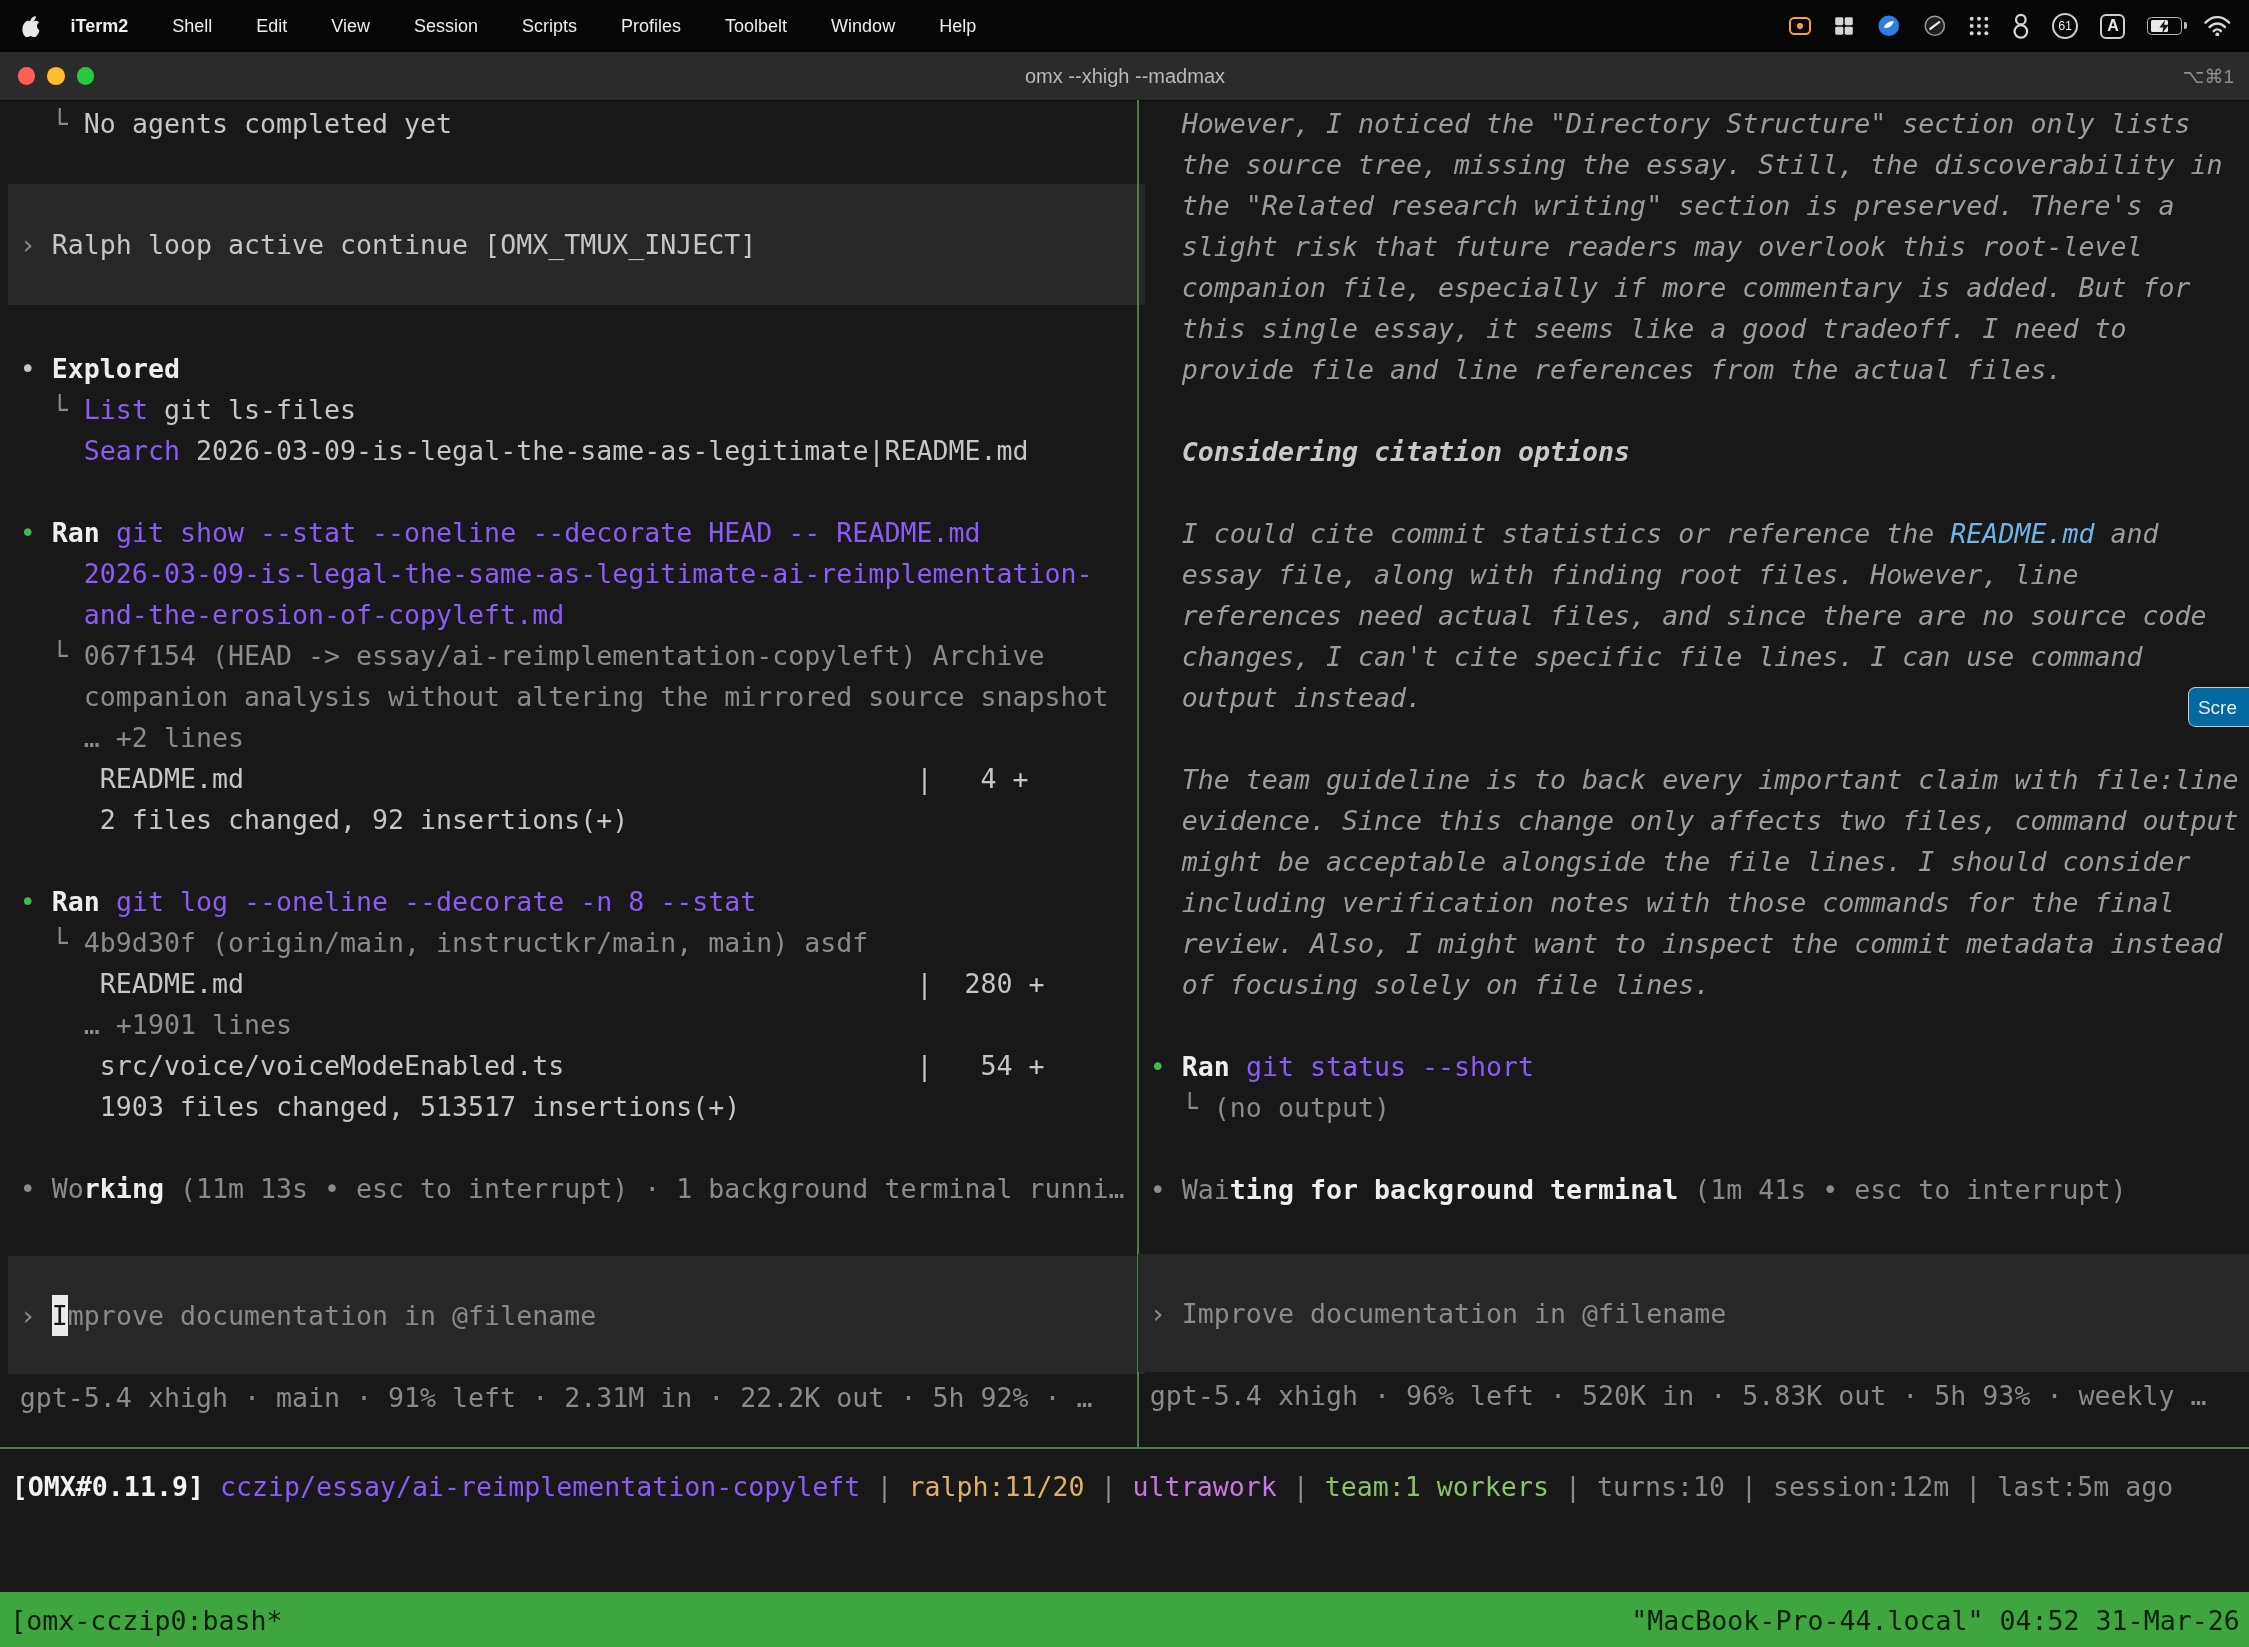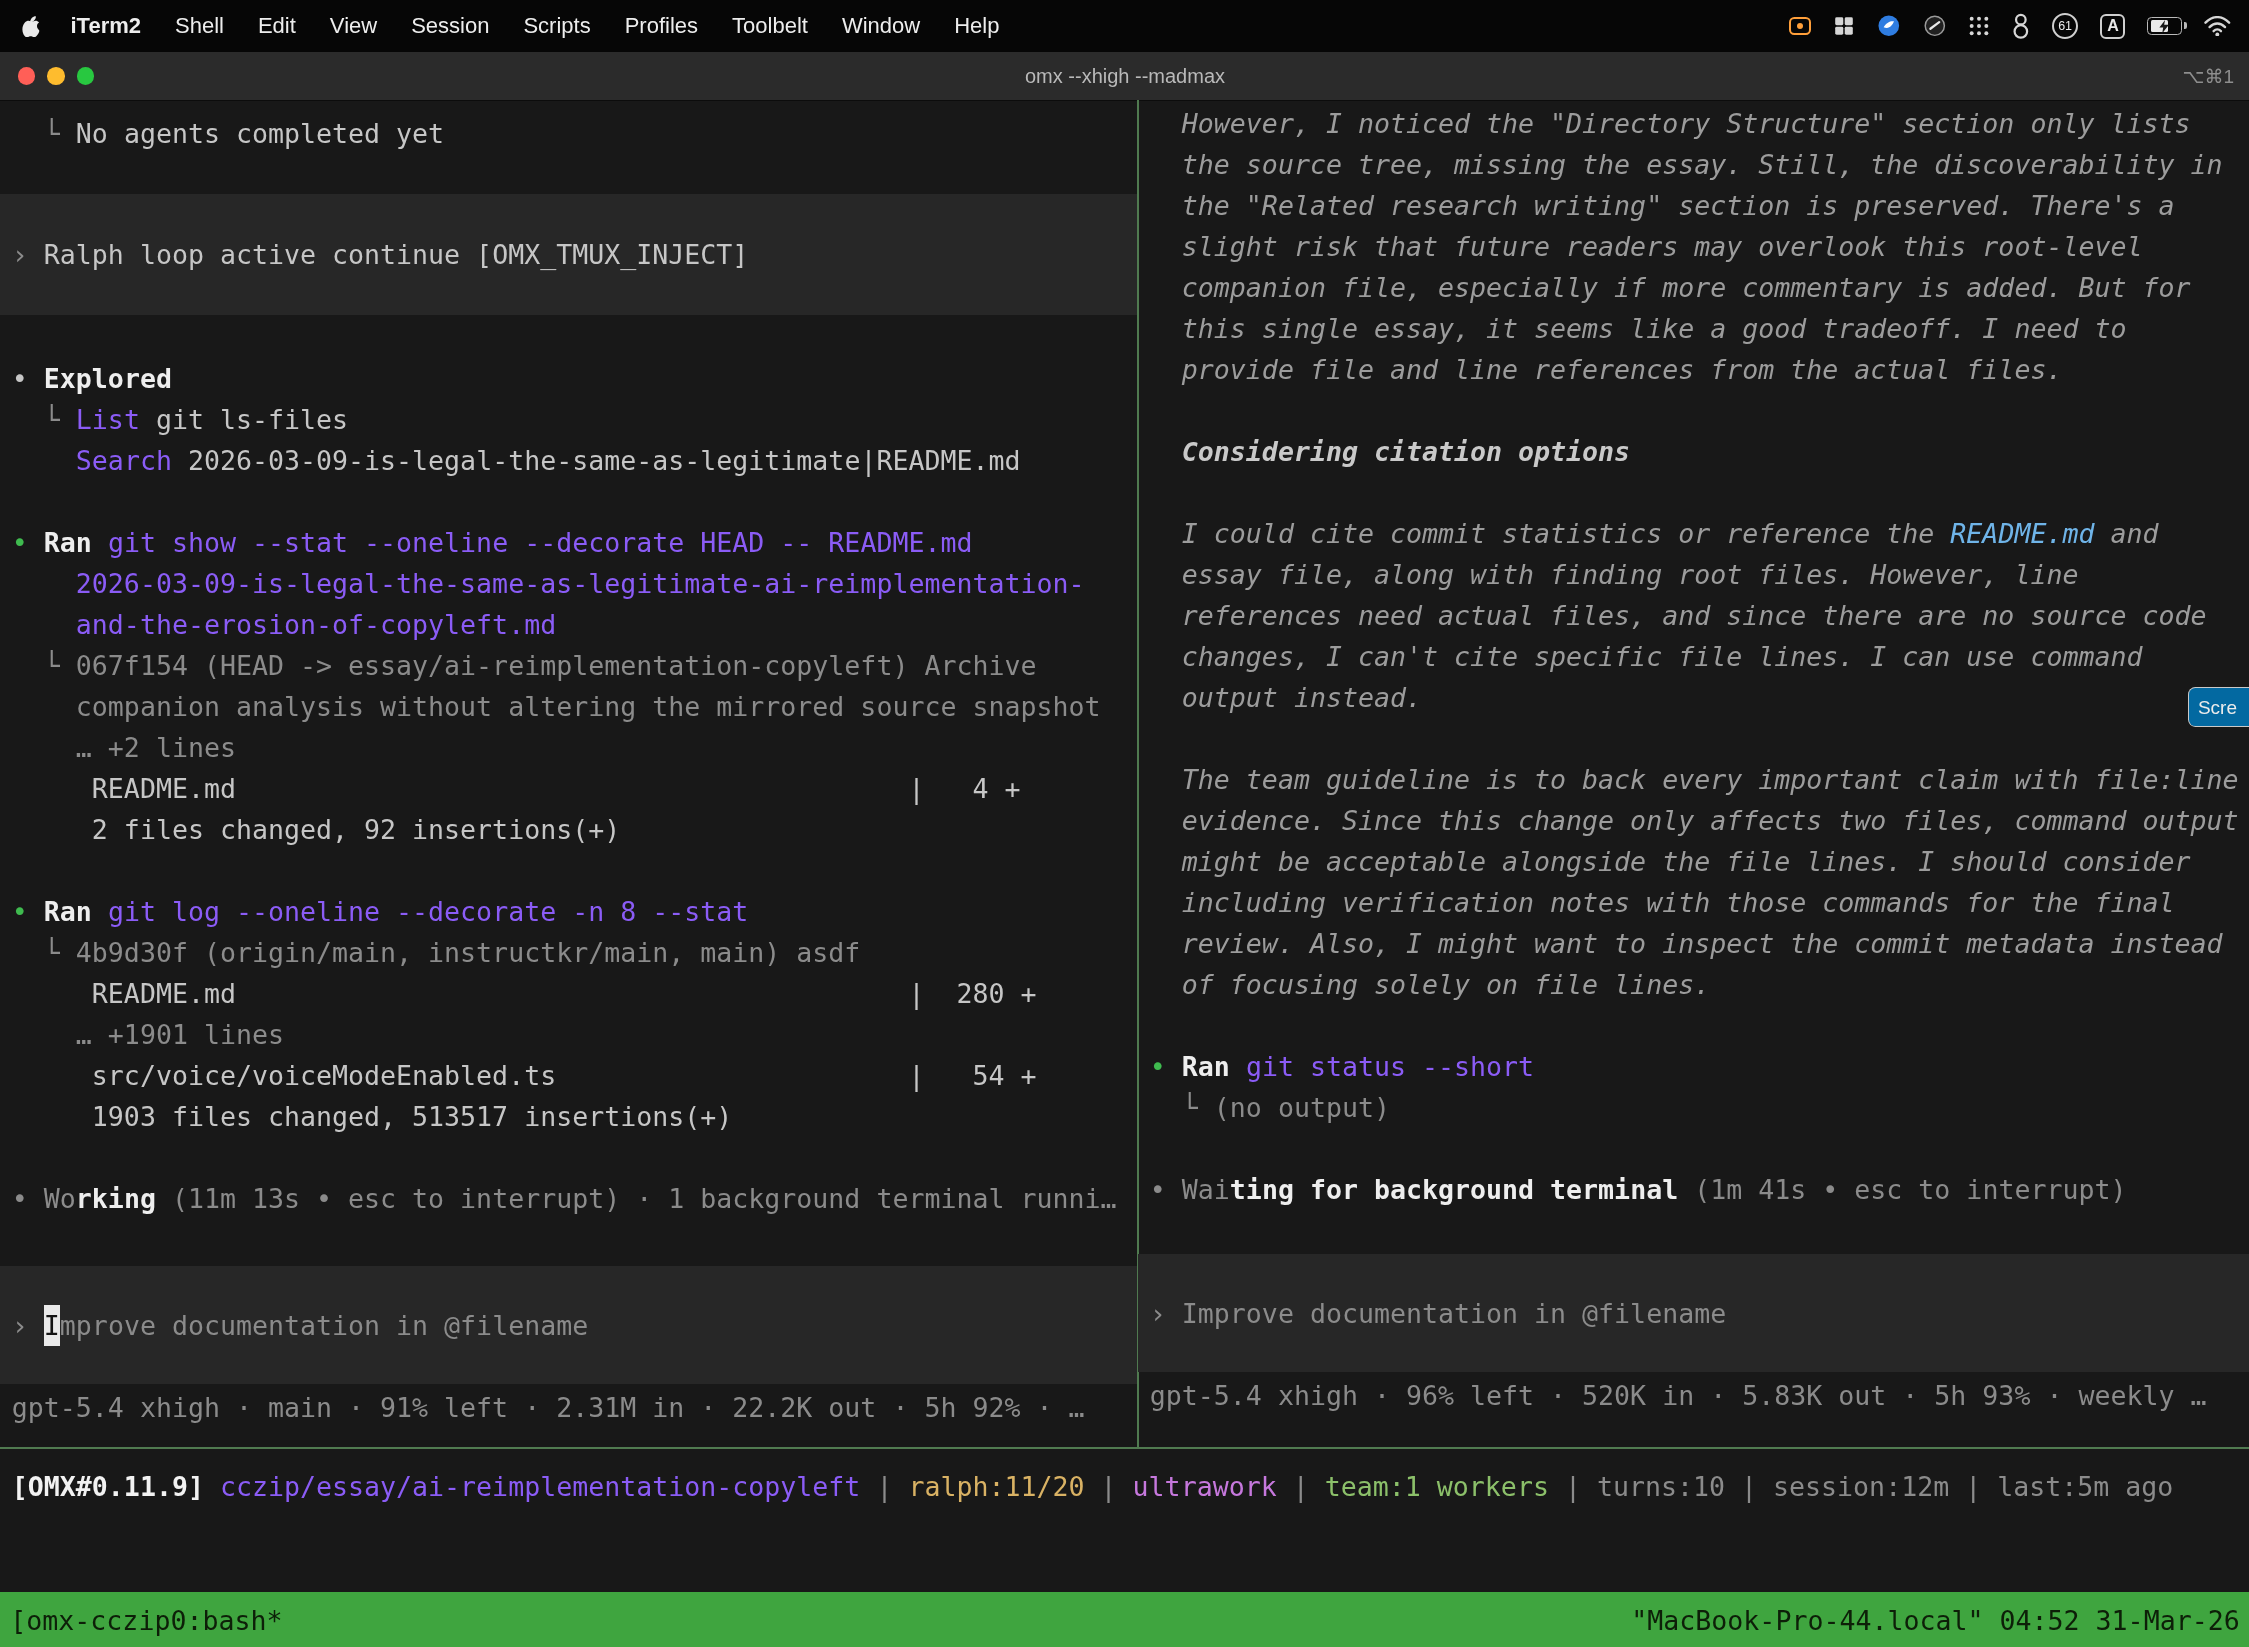--- a/index.html
+++ b/index.html
@@ -2,21 +2,21 @@
 <html style="font-size:11.8px"><head>
 <meta charset="utf-8">
 <style>
   *{margin:0;padding:0;box-sizing:border-box}
   html,body{background:#000}
   .screen{position:relative;width:2250px;height:1648px;background:#181818;overflow:hidden;font-family:"Liberation Sans",sans-serif}
 
   
   .menubar{position:absolute;top:0;left:0;right:0;height:52px;background:#060606;display:flex;align-items:center;padding:0 19px 0 22px;color:#e9e9e9}
   .apple-wrap{display:flex;align-items:center}
-  .menu-items{display:flex;gap:34px;margin-left:29.5px;font-size:22px;color:#ededed}
+  .menu-items{display:flex;gap:44px;margin-left:29.5px;font-size:18px;color:#ededed}
   .menu-item{cursor:default;white-space:nowrap}
   .appname{font-weight:bold}
   .status-icons{margin-left:auto;display:flex;align-items:center;gap:22px}
   .mi{display:inline-flex;align-items:center;justify-content:center}
   .rec{width:22px;height:17.7px;border:2.2px solid #ff9f3a;border-radius:5.2px}
   .rec-dot{width:6.6px;height:6.6px;background:#ff9f3a;border-radius:50%}
   .circ{width:26.6px;height:26.6px;border:2.2px solid #cfcfcf;border-radius:50%;font-size:12.5px;color:#eaeaea;display:flex;align-items:center;justify-content:center}
   .abox{width:25px;height:25px;border:2.2px solid #cfcfcf;border-radius:5.9px;font-size:16px;font-weight:bold;color:#eaeaea;display:flex;align-items:center;justify-content:center}
   .batt{position:relative;width:35px;height:17.7px;border:1.5px solid #b9b9b9;border-radius:4.4px}
   .batt::after{content:"";position:absolute;right:-5.9px;top:3.7px;width:3.7px;height:7.4px;background:#b9b9b9;border-radius:0 2.2px 2.2px 0}
@@ -27,21 +27,21 @@
   .titlebar{position:absolute;top:52px;left:0;right:0;height:49px;background:#2b2b2b;display:flex;align-items:center;border-bottom:1.5px solid #0c0c0c}
   .traffic{display:flex;gap:11.8px;padding-left:17.7px;z-index:2}
   .tl{width:17.7px;height:17.7px;border-radius:50%}
   .tl.red{background:#ff5f57}.tl.yel{background:#febc2e}.tl.grn{background:#28c840}
   .wtitle{position:absolute;left:0;right:0;text-align:center;color:#b9b9b9;font-size:20px;pointer-events:none}
   .wshort{margin-left:auto;padding-right:16px;color:#8e8e8e;font-size:19px;z-index:2}
 
   
   .term{position:absolute;top:100px;left:0;right:0;bottom:0;font-family:"DejaVu Sans Mono",monospace;font-size:26.6px;line-height:41px;color:#c6c6c6}
   .pane{position:absolute;top:0}
-  #pane-left{left:0;width:1137px;padding-top:13px}
+  #pane-left{left:8px;width:1137px;padding-top:3px}
   #pane-right{left:1138px;width:1112px;padding-top:3px}
   .tline{white-space:pre;padding-left:11.8px;height:41px}
   .tbox{white-space:pre;padding-left:11.8px;background:#272727;display:flex;align-items:center}
   .tbox.ralph{height:121px;margin-top:40px;margin-bottom:43px}
   .tbox.input{height:118px}
   #pane-left .tbox.input{margin-top:47px}
   #pane-right .tbox.input{margin-top:44px}
   .tline.status{margin-top:3px}
   .vborder{position:absolute;left:1137px;top:0;width:1.5px;height:1347px;background:#507a50}
   .hborder{position:absolute;left:0;top:1347px;width:100%;height:1.5px;background:#507a50}

